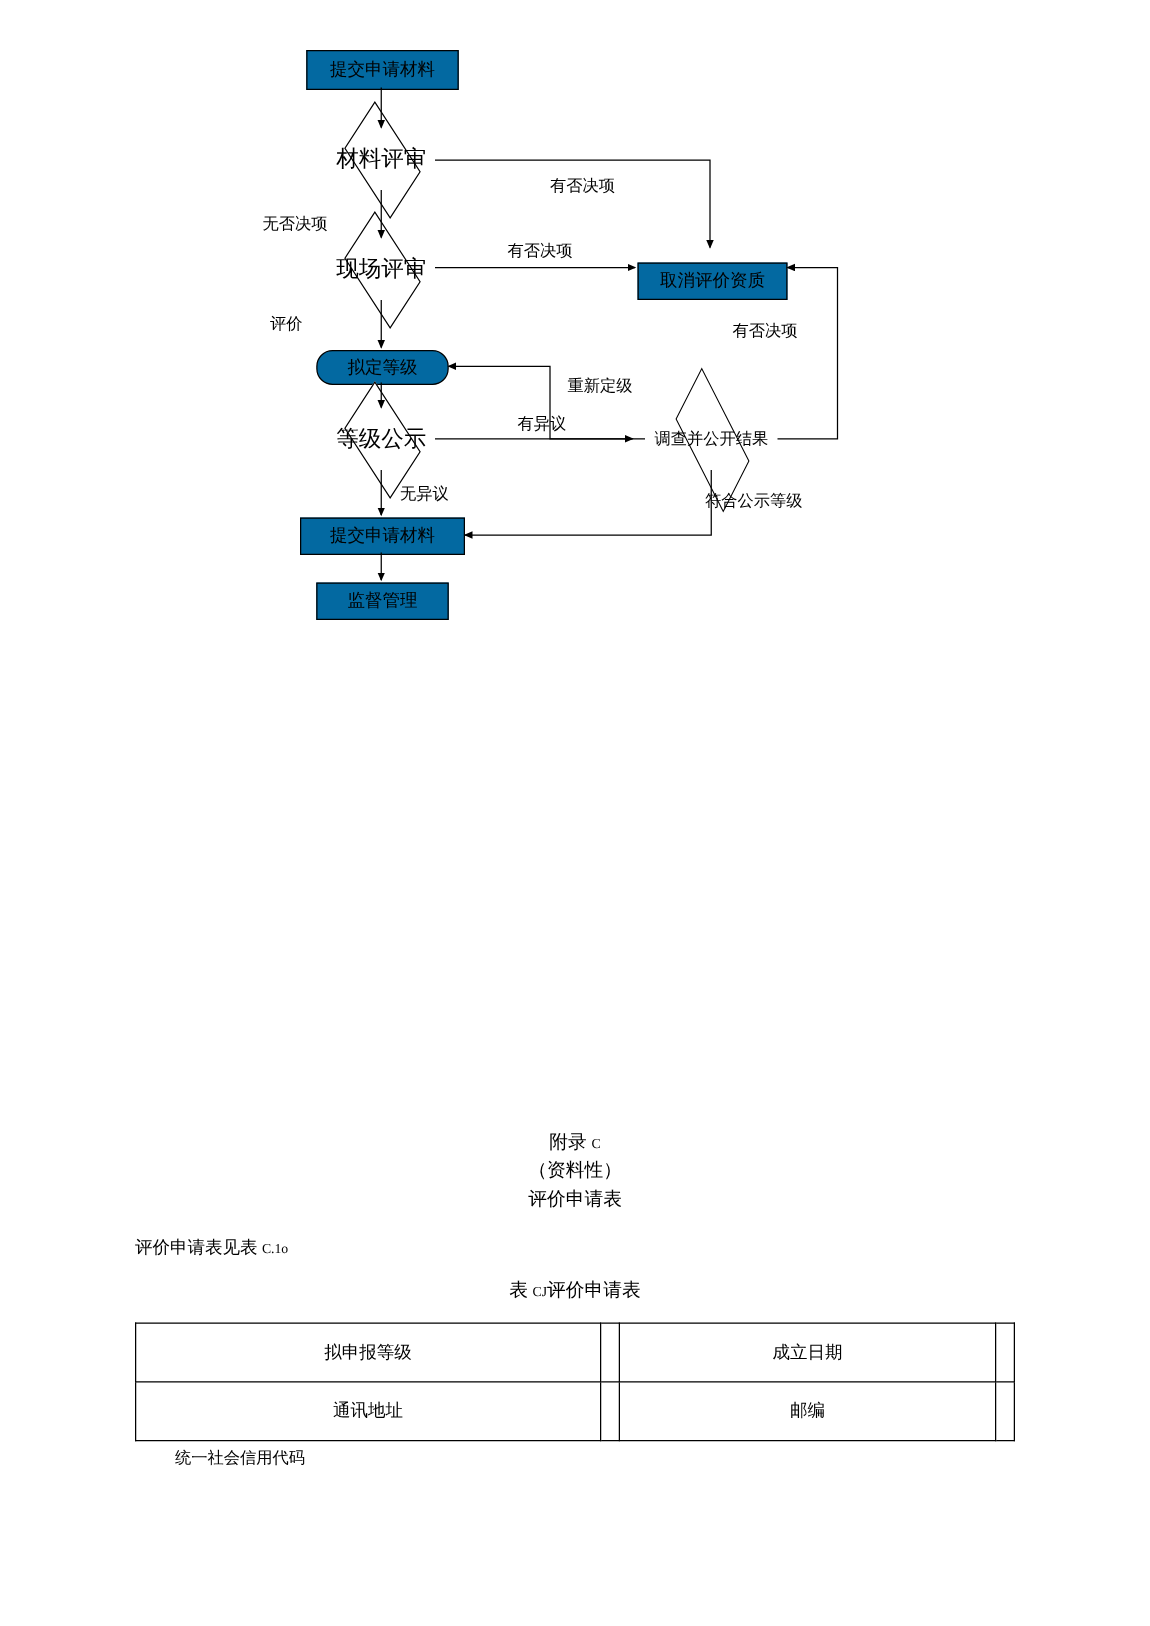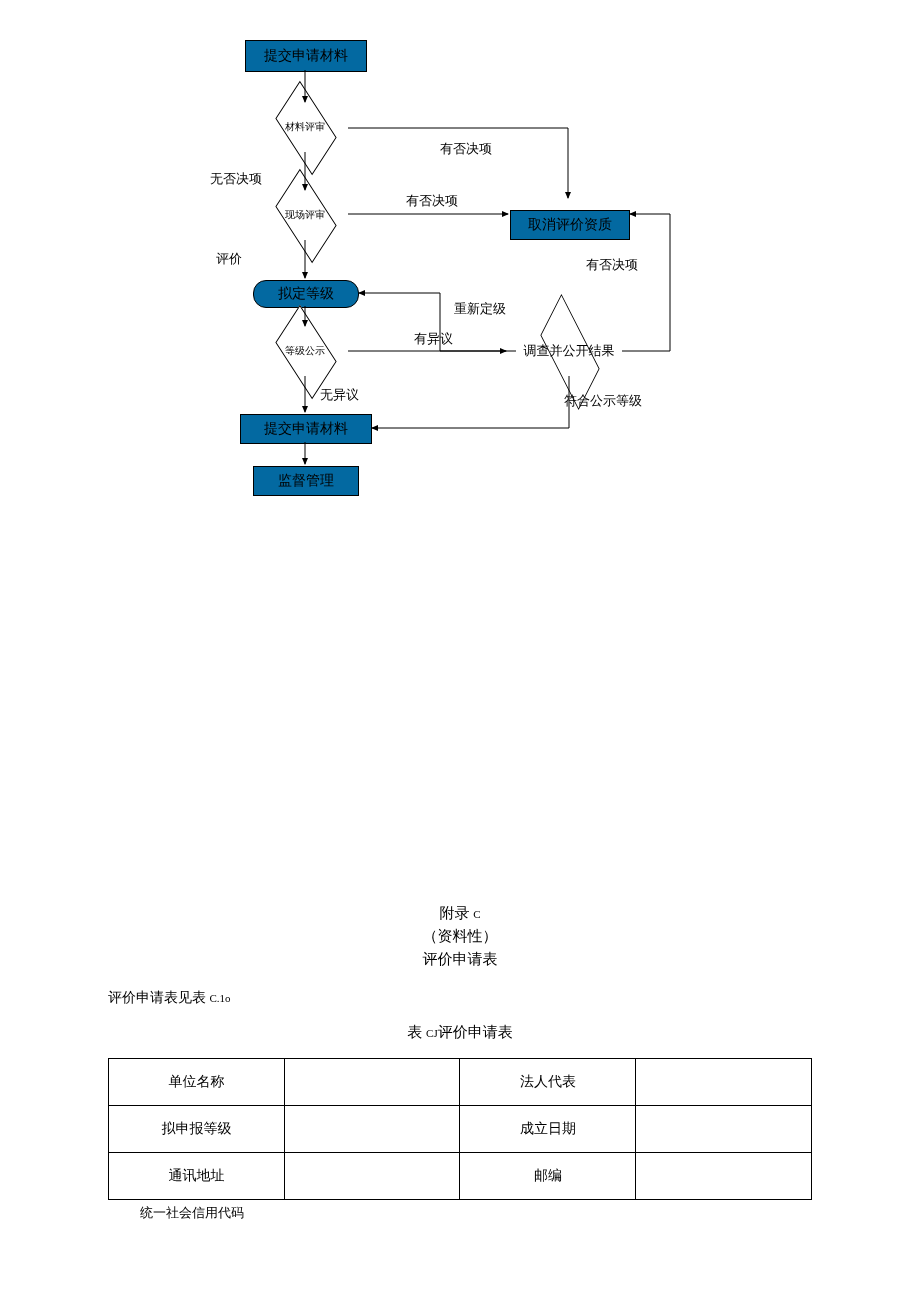--- a/index.html
+++ b/index.html
@@ -35,21 +35,21 @@
   border: 1px solid #000;
   transform: rotate(45deg);
   background: #fff;
 }
 .diamond-label {
   position: absolute;
   left: 0; top: 0; right: 0; bottom: 0;
   display: flex;
   align-items: center;
   justify-content: center;
-  font-size: 10px;
+  font-size: 18px;
 }
 .edge-label {
   position: absolute;
   font-size: 13px;
 }
 svg.arrows {
   position: absolute;
   left: 0; top: 0;
   width: 920px;
   height: 520px;
@@ -173,26 +173,20 @@
 <div class="body-text">
   <span>评价申请表见表 </span><span class="sub">C.1o</span>
 </div>
 
 <div class="table-title">
   <span>表 </span><span class="sub">CJ</span><span>评价申请表</span>
 </div>
 
 <table class="form">
   <tbody>
-      <tr>
-    <td style="width:176px;">单位名称</td>
-    <td style="width:176px;"></td>
-    <td style="width:176px;">法人代表</td>
-    <td style="width:176px;"></td>
-  </tr>
   <tr>
     <td>拟申报等级</td>
     <td></td>
     <td>成立日期</td>
     <td></td>
   </tr>
   <tr>
     <td>通讯地址</td>
     <td></td>
     <td>邮编</td>

